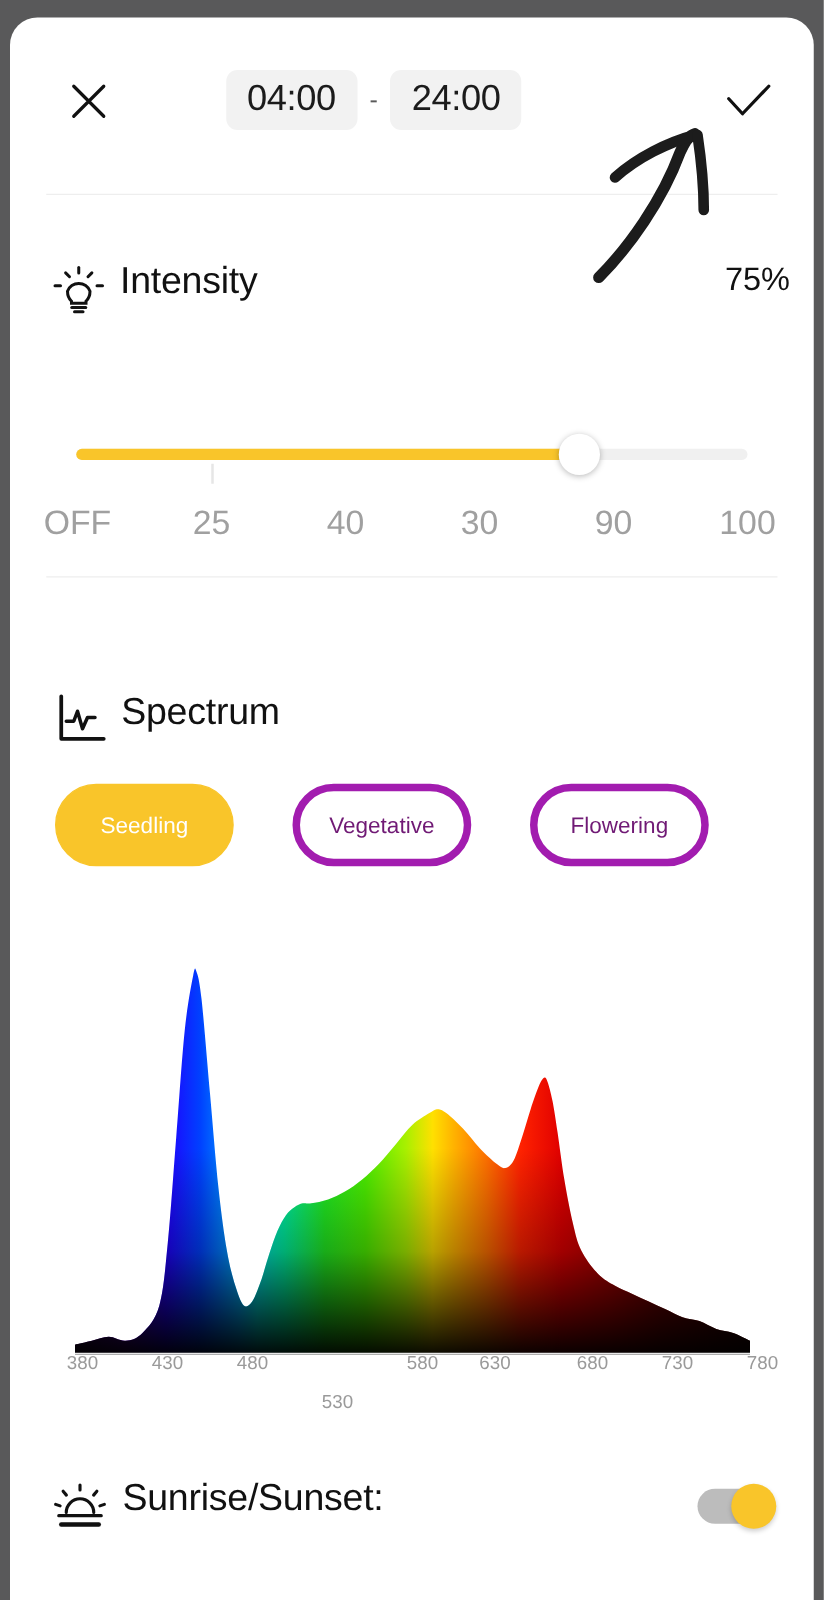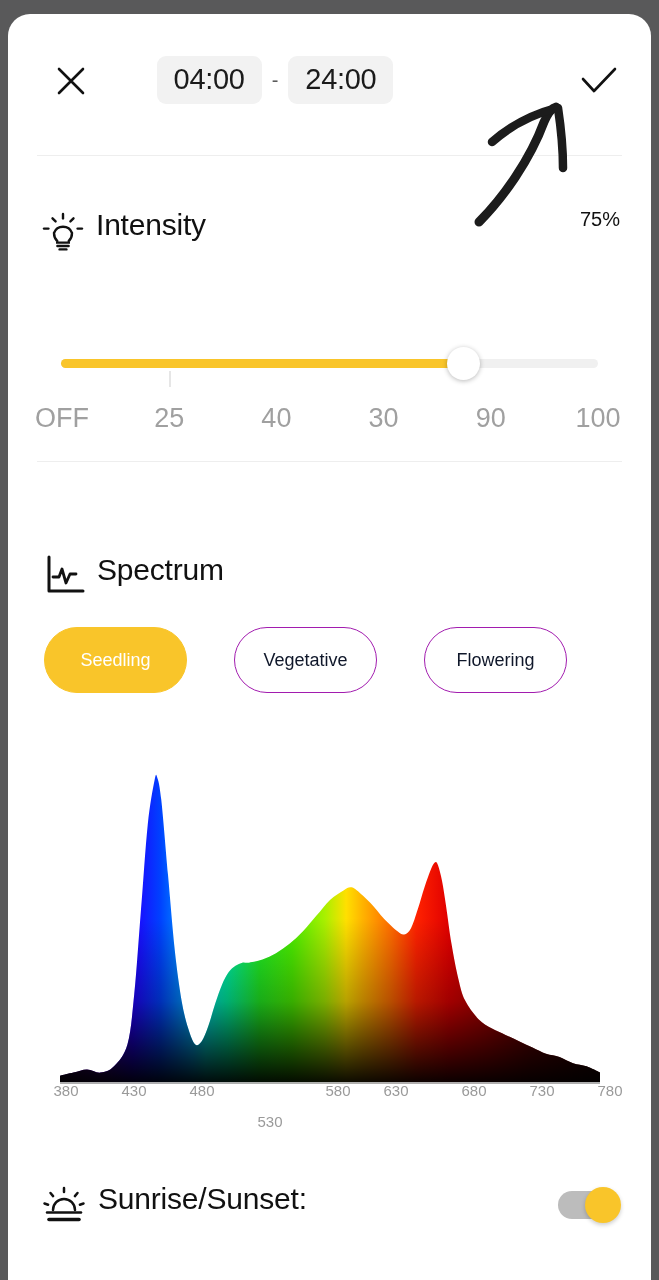--- a/index.html
+++ b/index.html
@@ -30,21 +30,21 @@
     cursor:pointer;
   }
   #check-btn{
     position:absolute; left:568px; top:44px;
     width:46px; height:46px;
     display:flex; align-items:center; justify-content:center;
     cursor:pointer;
   }
   #time-range{
     position:absolute; left:0; top:42px; width:534px;
-    display:flex; align-items:center; justify-content:center; gap:9px;
+    display:flex; align-items:center; justify-content:center; gap:9px;padding-left:24px;
   }
   .time-pill{
     background:#f2f2f2;
     border-radius:9px;
     padding:9px 17px 10px 17px;
     font-size:29px;
     color:#1b1b1b;
     letter-spacing:-0.3px;
     line-height:1;
     cursor:pointer;
@@ -64,22 +64,22 @@
   
   #intensity-row{
     position:absolute; left:0; top:186px; width:643px; height:62px;
   }
   #bulb-icon{position:absolute; left:31px; top:6px; width:48px; height:48px;}
   #intensity-label{
     position:absolute; left:88px; top:8px;
     font-size:30px; color:#111111; letter-spacing:-0.2px;
   }
   #intensity-value{
-    position:absolute; right:31px; top:8px;
-    font-size:20px; color:#111111;
+    position:absolute; right:19px; top:8px;
+    font-size:26px; color:#111111;
   }
 
   #slider-wrap{
     position:absolute; left:53px; top:335px; width:537px; height:42px;
   }
   #slider-track{
     position:absolute; left:0; top:10px; width:537px; height:9px;
     background:#f0f0f0; border-radius:5px;
   }
   #slider-fill{
@@ -127,21 +127,21 @@
     display:flex; align-items:center; justify-content:center;
     font-size:18px;
     box-sizing:border-box;
     padding:0 20px;
     cursor:pointer;
   }
   .mode-pill.active{
     background:#f9c52a; color:#ffffff; border:1px solid #f9c52a;
   }
   .mode-pill.inactive{
-    background:#ffffff; color:#0f172a; border:1px solid #a21caf;
+    background:#ffffff; color:#701a75; border:6px solid #a21caf;
   }
 
   #spectrum-chart{
     position:absolute; left:52px; top:752px;
     width:540px; height:318px;
   }
   #spectrum-axis{
     position:absolute; left:40px; top:1068px; width:580px; height:30px;
   }
   .wl-label{

